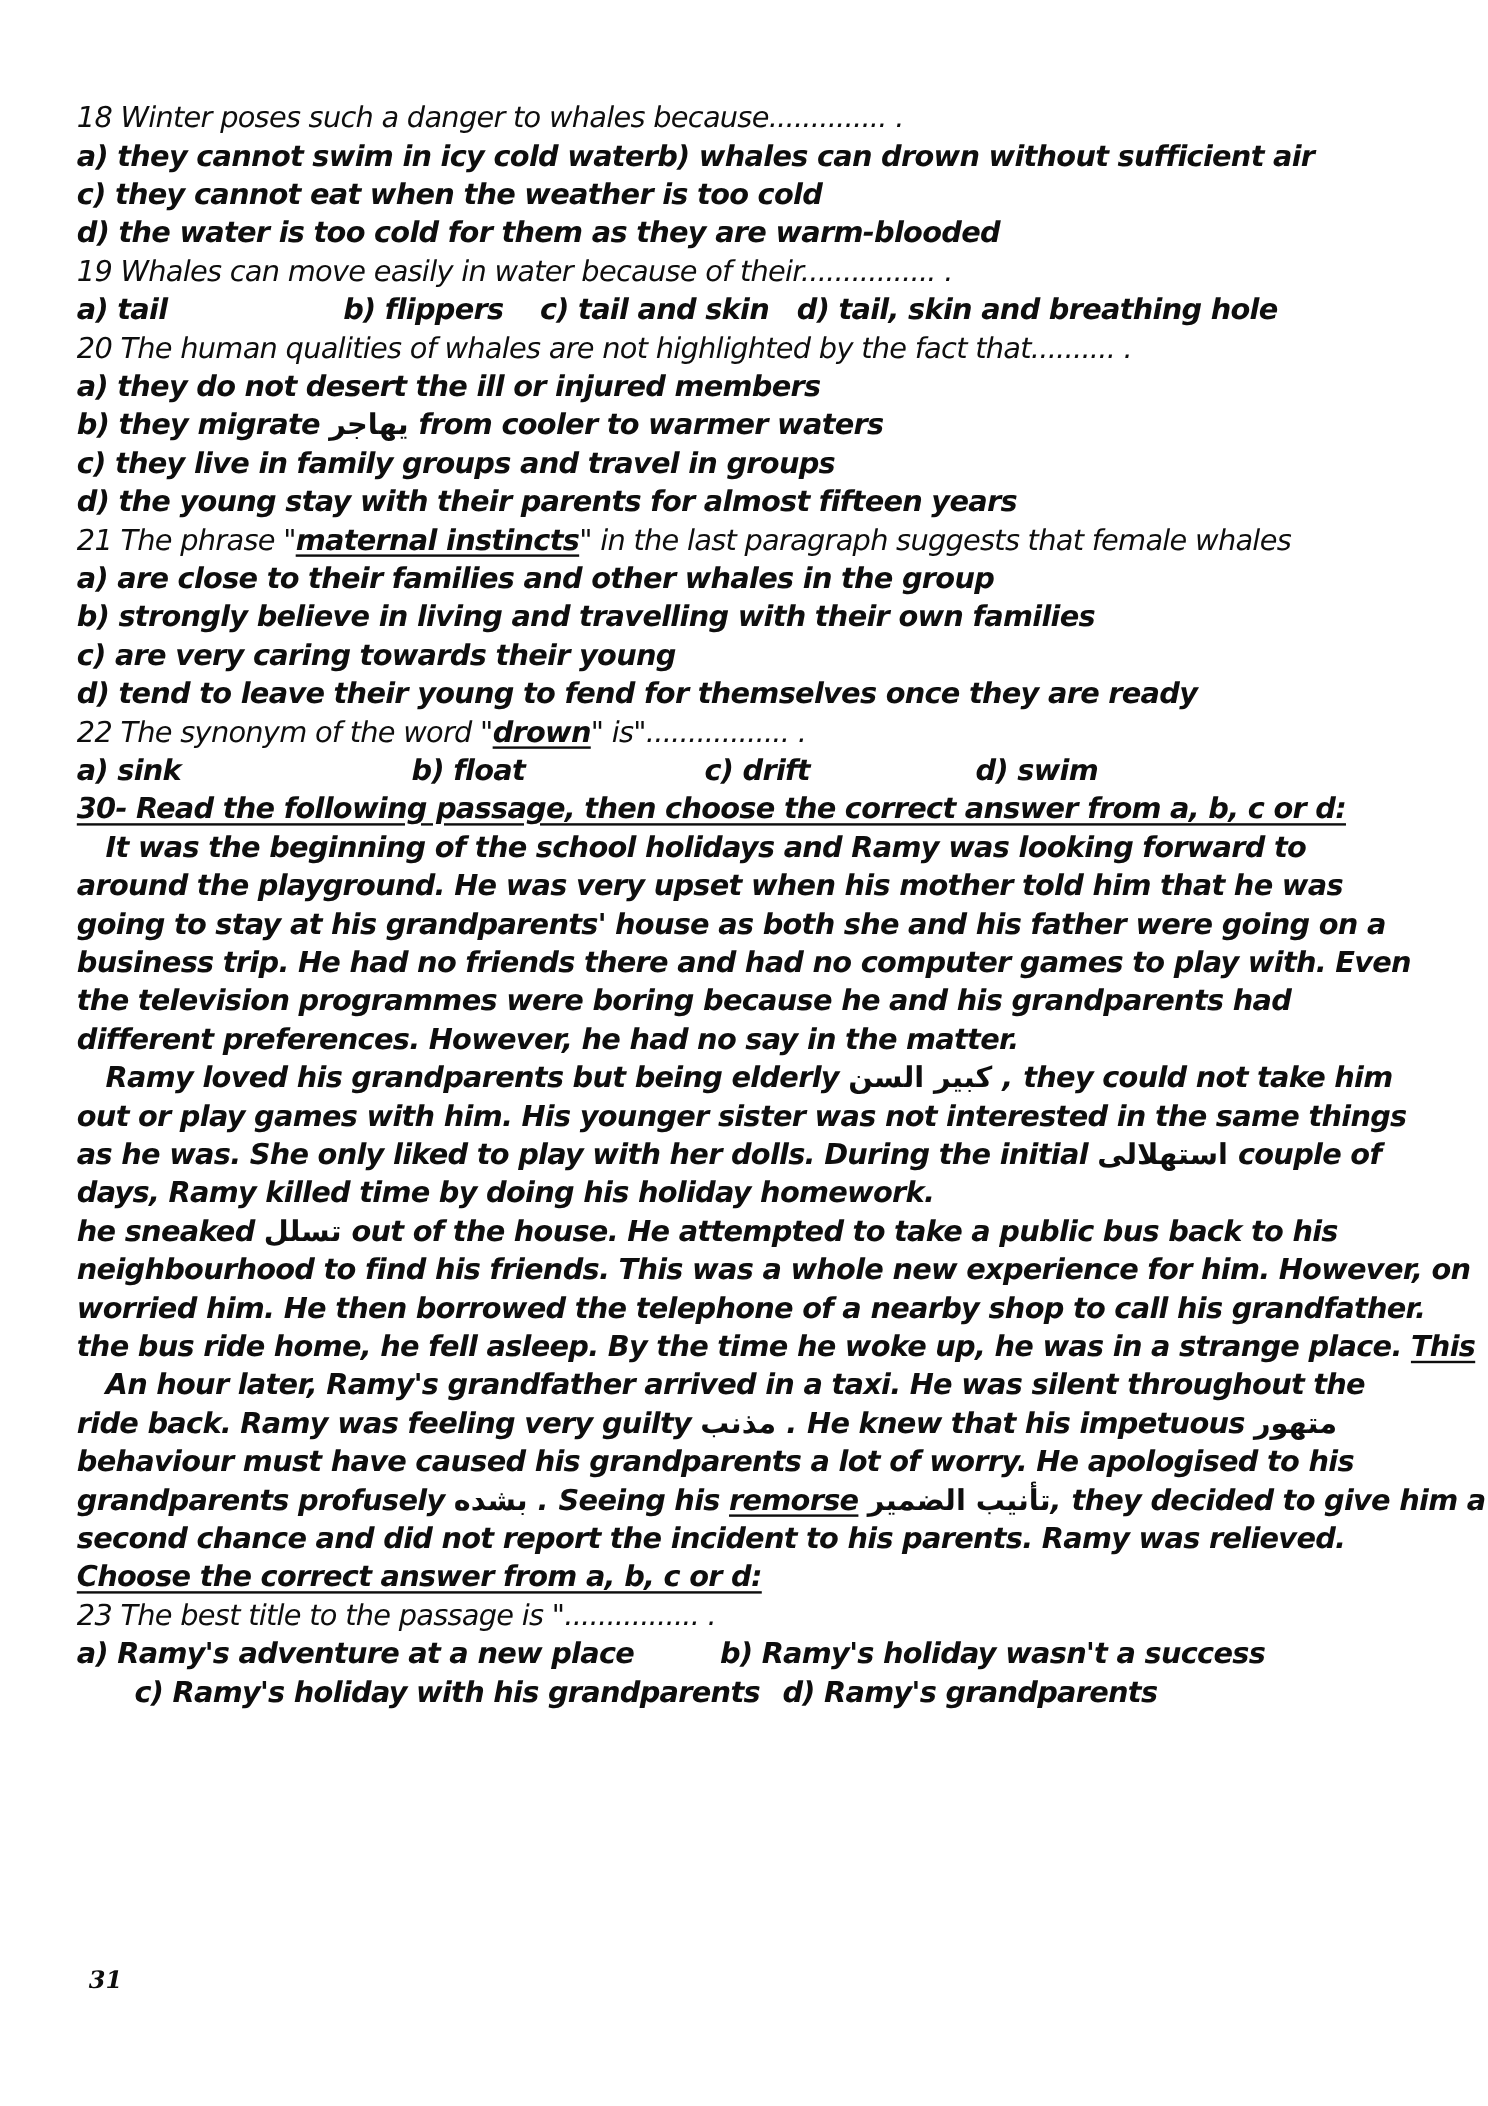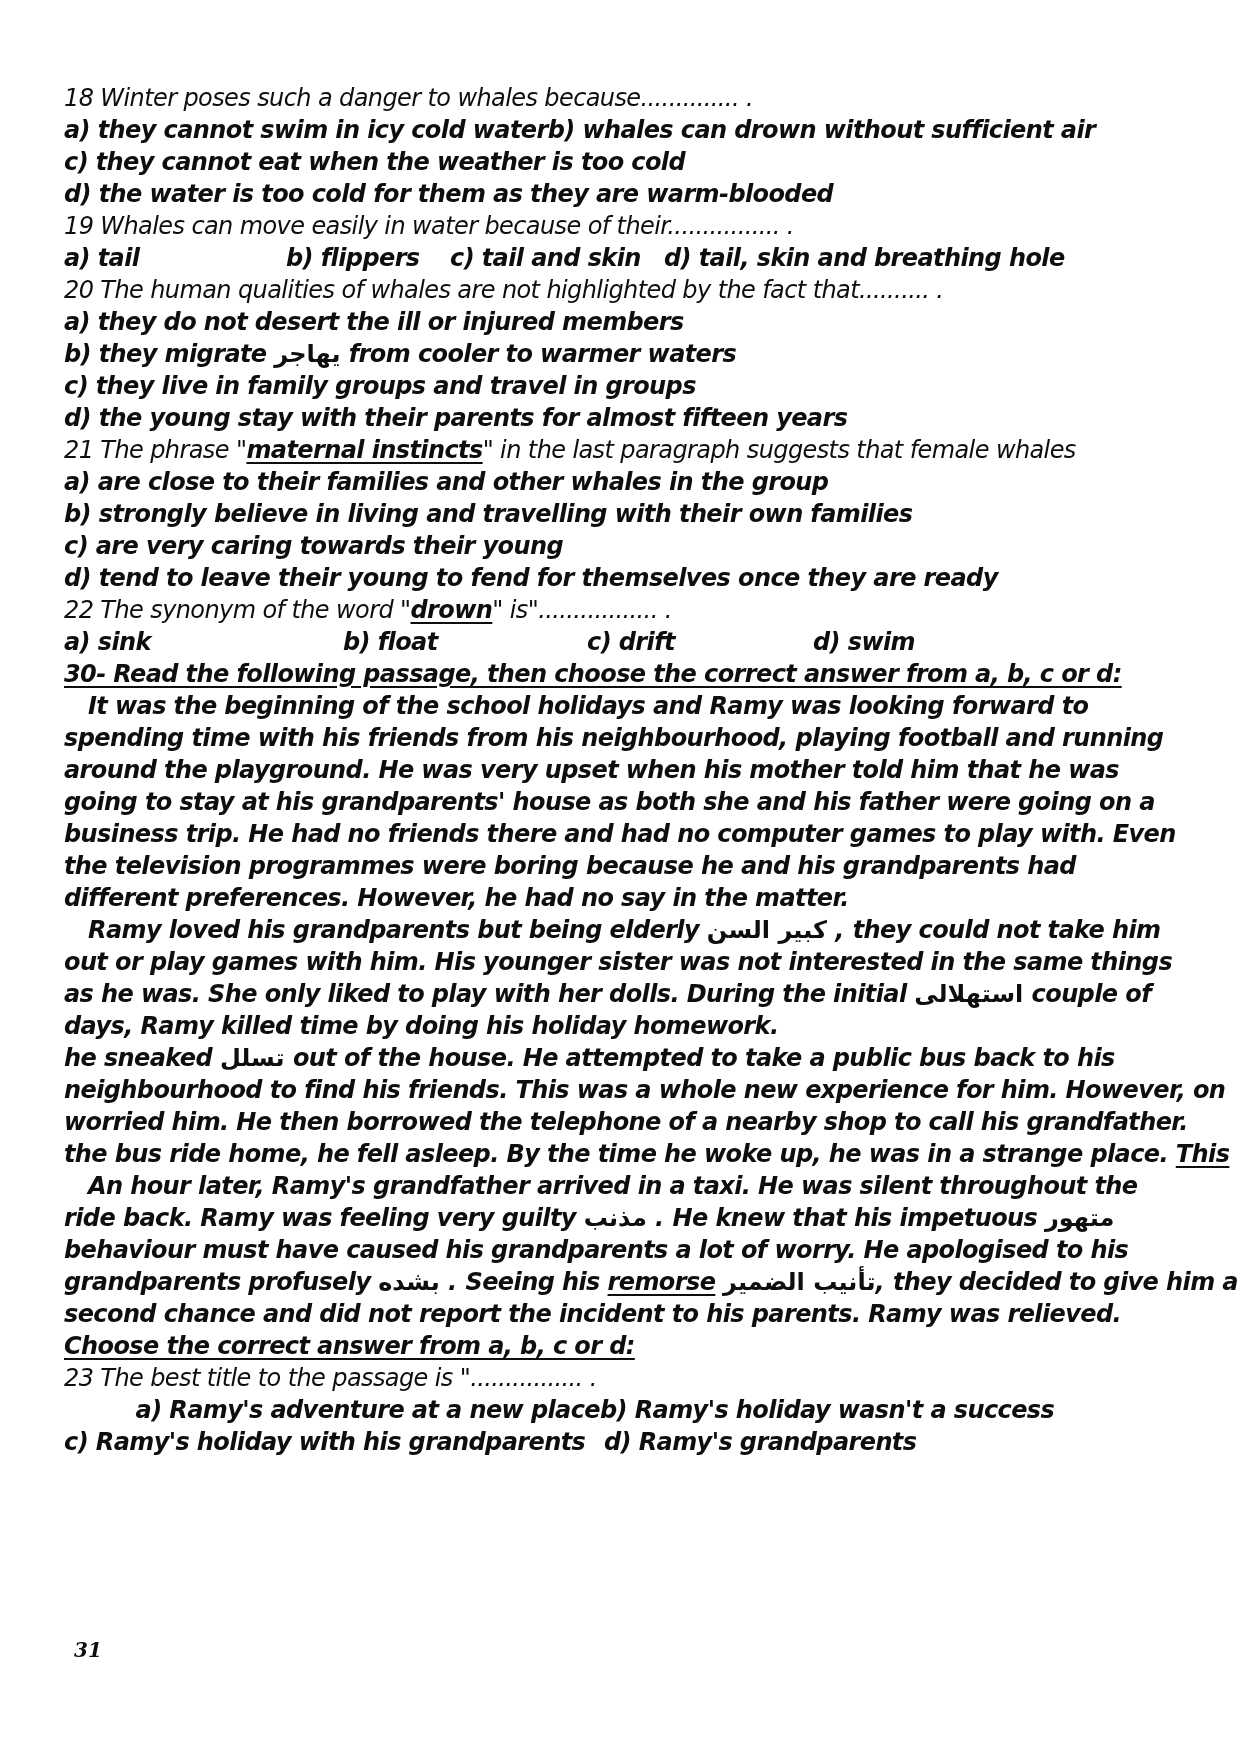--- a/index.html
+++ b/index.html
@@ -70,21 +70,20 @@
       <div class="line"><span class="s-b">d) tend to leave their young to fend for themselves once they are ready</span></div>
       <div class="line"><span class="s-n">22 The synonym of the word "</span><span class="s-bu">drown</span><span class="s-n">" is"................. .</span></div>
       <div class="line row">
         <span class="cell" style="min-width: 266px;">a) sink</span>
         <span class="cell" style="min-width: 244px; margin-left: 13px;">b) float</span>
         <span class="cell" style="min-width: 226px;">c) drift</span>
         <span class="cell">d) swim</span>
       </div>
       <div class="line"><span class="s-bu">30- Read the following passage, then choose the correct answer from a, b, c or d:</span></div>
       <div class="line ind"><span class="s-b">It was the beginning of the school holidays and Ramy was looking forward to</span></div>
-      <div class="line"><span class="s-b">spending time with his friends from his neighbourhood, playing football and running</span></div>
       <div class="line"><span class="s-b">around the playground. He was very upset when his mother told him that he was</span></div>
       <div class="line"><span class="s-b">going to stay at his grandparents' house as both she and his father were going on a</span></div>
       <div class="line"><span class="s-b">business trip. He had no friends there and had no computer games to play with. Even</span></div>
       <div class="line"><span class="s-b">the television programmes were boring because he and his grandparents had</span></div>
       <div class="line"><span class="s-b">different preferences. However, he had no say in the matter.</span></div>
       <div class="line ind"><span class="s-b">Ramy loved his grandparents but being elderly </span><span class="s-ar" dir="rtl">كبير السن</span><span class="s-b"> , they could not take him</span></div>
       <div class="line"><span class="s-b">out or play games with him. His younger sister was not interested in the same things</span></div>
       <div class="line"><span class="s-b">as he was. She only liked to play with her dolls. During the initial </span><span class="s-ar" dir="rtl">استهلالى</span><span class="s-b"> couple of</span></div>
       <div class="line"><span class="s-b">days, Ramy killed time by doing his holiday homework.</span></div>
       <div class="line"><span class="s-b">he sneaked </span><span class="s-ar" dir="rtl">تسلل</span><span class="s-b"> out of the house. He attempted to take a public bus back to his</span></div>
@@ -92,22 +91,22 @@
       <div class="line"><span class="s-b">worried him. He then borrowed the telephone of a nearby shop to call his grandfather.</span></div>
       <div class="line"><span class="s-b">the bus ride home, he fell asleep. By the time he woke up, he was in a strange place. </span><span class="s-bu">This</span></div>
       <div class="line ind"><span class="s-b">An hour later, Ramy's grandfather arrived in a taxi. He was silent throughout the</span></div>
       <div class="line"><span class="s-b">ride back. Ramy was feeling very guilty </span><span class="s-ar" dir="rtl">مذنب</span><span class="s-b"> . He knew that his impetuous </span><span class="s-ar" dir="rtl">متهور</span></div>
       <div class="line"><span class="s-b">behaviour must have caused his grandparents a lot of worry. He apologised to his</span></div>
       <div class="line"><span class="s-b">grandparents profusely </span><span class="s-ar" dir="rtl">بشده</span><span class="s-b"> . Seeing his </span><span class="s-bu">remorse</span><span class="s-b"> </span><span class="s-ar" dir="rtl">تأنيب الضمير</span><span class="s-b">, they decided to give him a</span></div>
       <div class="line"><span class="s-b">second chance and did not report the incident to his parents. Ramy was relieved.</span></div>
       <div class="line"><span class="s-bu">Choose the correct answer from a, b, c or d:</span></div>
       <div class="line"><span class="s-n">23 The best title to the passage is "................ .</span></div>
       <div class="line row">
-        <span class="cell" style="min-width: 536px; text-align: right;">a) Ramy's adventure at a new place</span>
+        <span class="cell" style="min-width: 536px;">a) Ramy's adventure at a new place</span>
         <span class="cell">b) Ramy's holiday wasn't a success</span>
       </div>
       <div class="line row">
-        <span class="cell" style="min-width: 540px;">c) Ramy's holiday with his grandparents</span>
+        <span class="cell" style="min-width: 540px; margin-left: 48px;">c) Ramy's holiday with his grandparents</span>
         <span class="cell">d) Ramy's grandparents</span>
       </div>
     </div>
   <div class="page-number">31</div>
 </div>
 
 </body></html>

